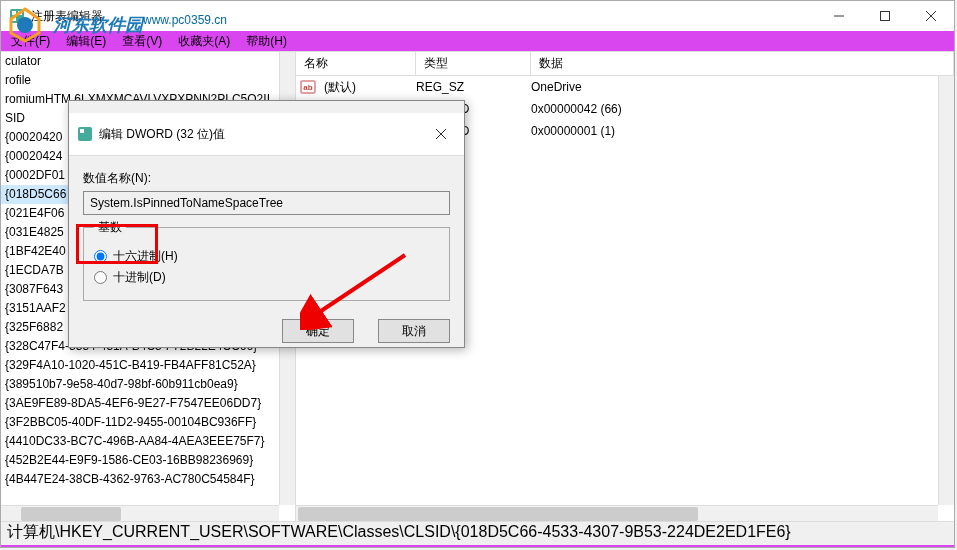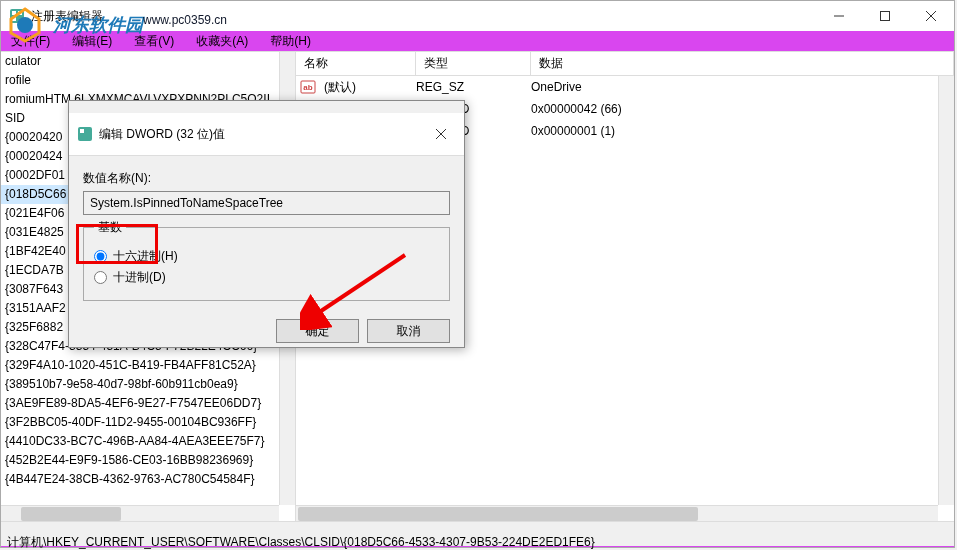--- a/index.html
+++ b/index.html
@@ -5,21 +5,21 @@
     * { margin: 0; padding: 0; box-sizing: border-box; }
     body { font-family: "Microsoft YaHei", "Segoe UI", sans-serif; font-size: 12px; background: #f0f0f0; width: 957px; height: 550px; overflow: hidden; position: relative; }
     
     .window { width: 955px; height: 548px; background: #d946ef; border: 1px solid #aaa; position: absolute; top: 0; left: 0; }
     
     .titlebar { height: 30px; background: #fff; display: flex; align-items: center; justify-content: space-between; padding-left: 8px; }
     .title-left { display: flex; align-items: center; gap: 6px; }
     .title-controls { display: flex; height: 30px; }
     .title-btn { width: 46px; height: 30px; display: flex; align-items: center; justify-content: center; color: #333; }
     
-    .menubar { height: 20px; display: flex; gap: 10px; padding-left: 4px; font-size: 12px; }
+    .menubar { height: 20px; display: flex; gap: 4px; padding-left: 4px; font-size: 12px; }
     .menu-item { padding: 2px 6px; }
     
     .content { display: flex; height: 470px; border-top: 1px solid #ddd; }
     
     .tree-panel { width: 295px; border-right: 1px solid #ddd; overflow: hidden; position: relative; background: #fff; }
     .tree-item { padding: 1px 4px; white-space: nowrap; font-size: 12px; line-height: 17px; }
     .tree-item.selected { background: #cde8ff; }
     
     .list-panel { flex: 1; background: #fff; position: relative; overflow: hidden; }
     .list-header { display: flex; border-bottom: 1px solid #ddd; height: 24px; align-items: center; }
@@ -27,52 +27,52 @@
     .col-name { width: 120px; }
     .col-type { width: 115px; }
     .col-data { flex: 1; }
     
     .list-row { display: flex; height: 22px; align-items: center; font-size: 12px; }
     .row-icon { width: 18px; height: 16px; margin: 0 4px; }
     .row-name { width: 94px; padding-left: 2px; }
     .row-type { width: 115px; }
     .row-data { flex: 1; }
     
-    .statusbar { height: 24px; border-top: 1px solid #ddd; padding: 12px 6px; font-size: 12px; background: #f0f0f0; }
+    .statusbar { height: 24px; border-top: 1px solid #ddd; padding: 0 6px; font-size: 16px; background: #f0f0f0; }
     
     
     .dialog { position: absolute; top: 100px; left: 68px; width: 397px; height: 248px; background: #f0f0f0; border: 1px solid #888; box-shadow: 2px 2px 10px rgba(0,0,0,0.3); }
     .dialog-title { height: 43px; background: #fff; border-bottom: 1px solid #ddd; display: flex; align-items: center; justify-content: space-between; padding-left: 8px; margin-top: 12px; }
     .dialog-title-left { display: flex; align-items: center; gap: 6px; }
     .dialog-close { width: 46px; height: 30px; display: flex; align-items: center; justify-content: center; font-size: 16px; }
     .dialog-body { padding: 14px 14px; }
     .dialog-label { font-size: 12px; margin-bottom: 4px; }
     .dialog-input { width: 100%; padding: 4px 6px; border: 1px solid #888; background: #fff; font-size: 12px; margin-bottom: 4px; font-family: inherit; }
     .dialog-input.ro { background: #f0f0f0; }
     .dialog-row { display: flex; gap: 20px; }
     .dialog-left { width: 130px; }
     .dialog-right { flex: 1; }
     .fieldset { border: 1px solid #aaa; padding: 8px 10px 10px; }
     .fieldset-legend { font-size: 12px; padding: 0 4px; }
     .radio-row { display: flex; align-items: center; gap: 6px; margin: 4px 0; font-size: 12px; }
     .radio-row input { width: 13px; height: 13px; }
     .dialog-buttons { display: flex; justify-content: flex-end; gap: 8px; margin-top: 18px; }
-    .dialog-btn { width: 83px; height: 24px; border: 1px solid #888; background: #e1e1e1; font-size: 12px; font-family: inherit; }
+    .dialog-btn { width: 72px; height: 24px; border: 1px solid #888; background: #e1e1e1; font-size: 12px; font-family: inherit; margin-left: 16px; }
     
     .value-highlight { position: absolute; top: 224px; left: 76px; width: 82px; height: 40px; border: 3px solid #e00; pointer-events: none; }
     
     
     .arrow { position: absolute; top: 250px; left: 300px; width: 110px; height: 80px; pointer-events: none; }
     
     
     .watermark { position: absolute; top: 5px; left: 5px; display: flex; align-items: center; gap: 8px; z-index: 100; }
     .wm-logo { width: 40px; height: 40px; }
     .wm-text { display: flex; flex-direction: row; }
     .wm-title { font-size: 18px; font-weight: bold; color: #1e7ab8; font-style: italic; }
-    .wm-url { font-size: 12px; color: #0f172a; }
+    .wm-url { font-size: 12px; color: #0369a1; }
     
     .scrollbar-v { position: absolute; right: 0; top: 0; width: 16px; height: 100%; background: #f0f0f0; border-left: 1px solid #ddd; }
     .scrollbar-h { position: absolute; bottom: 0; left: 0; height: 16px; background: #f0f0f0; border-top: 1px solid #ddd; }
     .thumb-v { position: absolute; width: 14px; left: 1px; background: #ccc; border-radius: 2px; }
     .thumb-h { position: absolute; height: 14px; top: 1px; background: #ccc; border-radius: 2px; }
   </style>
 </head>
 <body>
 
 <div class="watermark">

